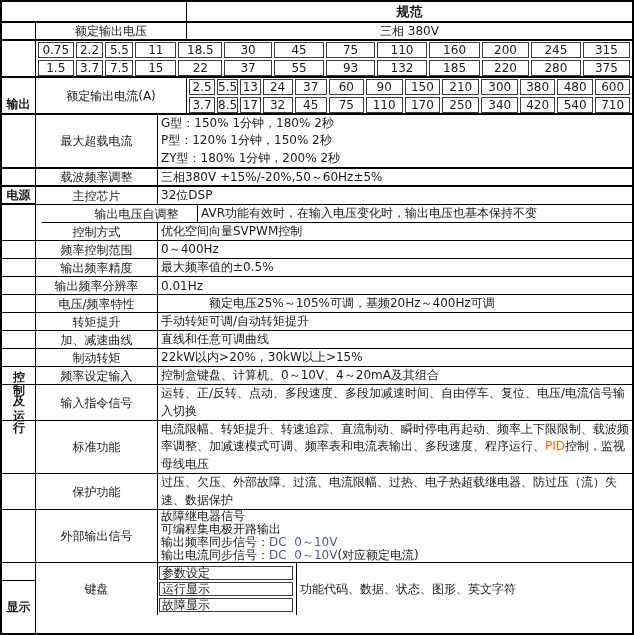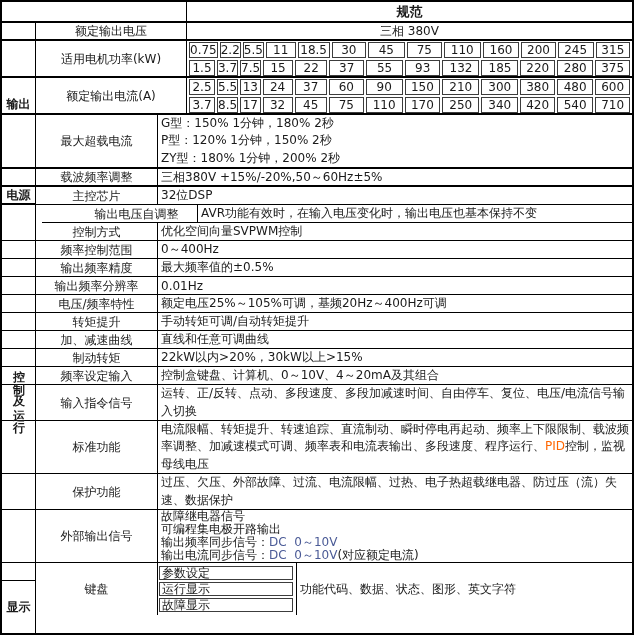--- a/index.html
+++ b/index.html
@@ -72,21 +72,20 @@
       <div class="hdr-spacer"></div>
       <div class="hdr-title">规范</div>
     </div>
 
     <div class="row bb2 gpad" style="height:18px">
       <div class="pcell wide">额定输出电压</div>
       <div class="vcell center">三相 380V</div>
     </div>
 
     <div class="row bb2 gpad" style="height:37px">
-      <div class="pcell wide">适用电机功率(kW)</div>
       <div class="num-area">
           <div class="num-row" style="grid-template-columns: 33fr 26fr 26fr 38fr 41fr 44fr 47fr 45fr 47fr 47fr 44fr 46fr 44fr;">
             <div class="num-cell">0.75</div>
             <div class="num-cell">2.2</div>
             <div class="num-cell">5.5</div>
             <div class="num-cell">11</div>
             <div class="num-cell">18.5</div>
             <div class="num-cell">30</div>
             <div class="num-cell">45</div>
             <div class="num-cell">75</div>
@@ -184,21 +183,21 @@
         <div class="vcell">0～400Hz</div>
       </div>
       <div class="row gpad" style="height: 18px;">
         <div class="pcell narrow">输出频率精度</div>
         <div class="vcell">最大频率值的±0.5%</div>
       </div>
       <div class="row gpad" style="height: 18px;">
         <div class="pcell narrow">输出频率分辨率</div>
         <div class="vcell">0.01Hz</div>
       </div>
-      <div class="row gpad" style="height: 18px;">
+      <div class="row gpad" style="height: 18px; gap: 48px;">
         <div class="pcell narrow">电压/频率特性</div>
         <div class="vcell">额定电压25%～105%可调，基频20Hz～400Hz可调</div>
       </div>
       <div class="row gpad" style="height: 18px;">
         <div class="pcell narrow">转矩提升</div>
         <div class="vcell">手动转矩可调/自动转矩提升</div>
       </div>
       <div class="row gpad" style="height: 18px;">
         <div class="pcell narrow">加、减速曲线</div>
         <div class="vcell">直线和任意可调曲线</div>

